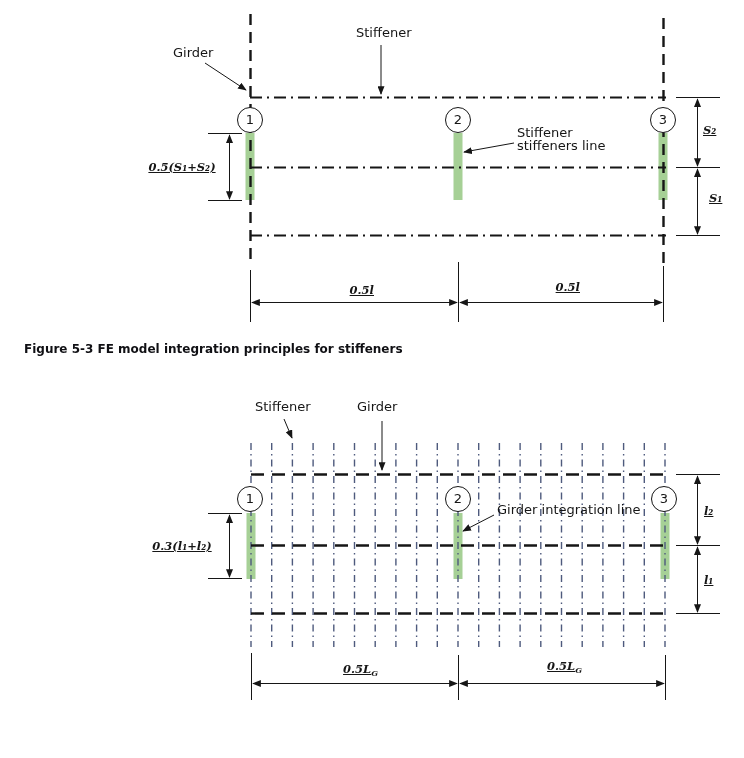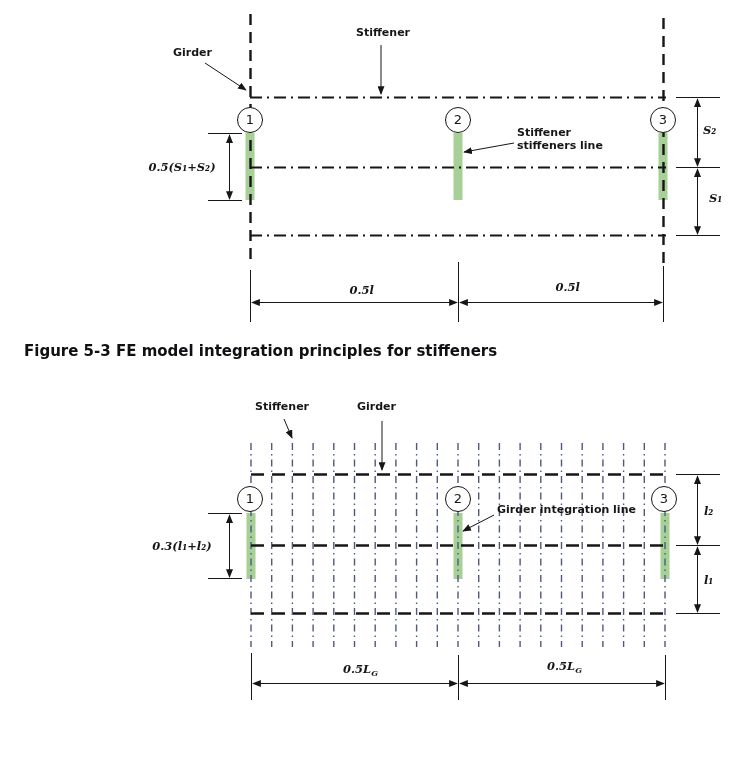--- a/index.html
+++ b/index.html
@@ -8,36 +8,35 @@
     --green:#a6d096;
     --cap:#101014;
   }
   html,body{margin:0;padding:0;background:#ffffff;}
   #page{
     position:relative;width:744px;height:758px;background:#ffffff;
     font-family:"DejaVu Sans",sans-serif;color:var(--ink);overflow:hidden;
   }
   #linework{position:absolute;left:0;top:0;}
   .lbl{
-    position:absolute;font-size:11px;line-height:13px;color:var(--ink);
+    position:absolute;font-size:13px;line-height:13px;color:var(--ink);
     white-space:nowrap;
-    font-weight:bold;
   }
   .dim{
     position:absolute;font-family:"DejaVu Serif",serif;font-style:italic;
-    font-weight:bold;font-size:11.5px;color:var(--ink);white-space:nowrap;
+    font-weight:bold;font-size:11.5px;color:var(--ink);white-space:nowrap;text-decoration:underline;
   }
   .dim sub{font-size:8px;}
   .marker-circle{
     position:absolute;width:26px;height:26px;box-sizing:border-box;
     border:1.5px solid var(--ink);border-radius:50%;background:#ffffff;
     font-size:13px;line-height:23px;text-align:center;color:var(--ink);
   }
   .caption{
-    position:absolute;left:24px;font-weight:bold;font-size:15px;
+    position:absolute;left:24px;font-weight:bold;font-size:12px;
     color:var(--cap);letter-spacing:0px;white-space:nowrap;
   }
   .ta-r{text-align:center;}
   .ta-c{text-align:right;}
   #stiffener-grid line{stroke:var(--grid);stroke-width:1.4;stroke-dasharray:7 4 1.5 4;}
   .girder-dash{stroke:var(--ink);stroke-width:2.4;stroke-dasharray:11 7;fill:none;}
   .stiff-dashdot{stroke:var(--ink);stroke-width:2;stroke-dasharray:12 5 2 5;fill:none;}
   .girder-dash-h{stroke:var(--ink);stroke-width:2.4;stroke-dasharray:13 8;fill:none;}
   .thin{stroke:var(--ink);stroke-width:1;fill:none;}
   .greenbar{fill:var(--green);}

